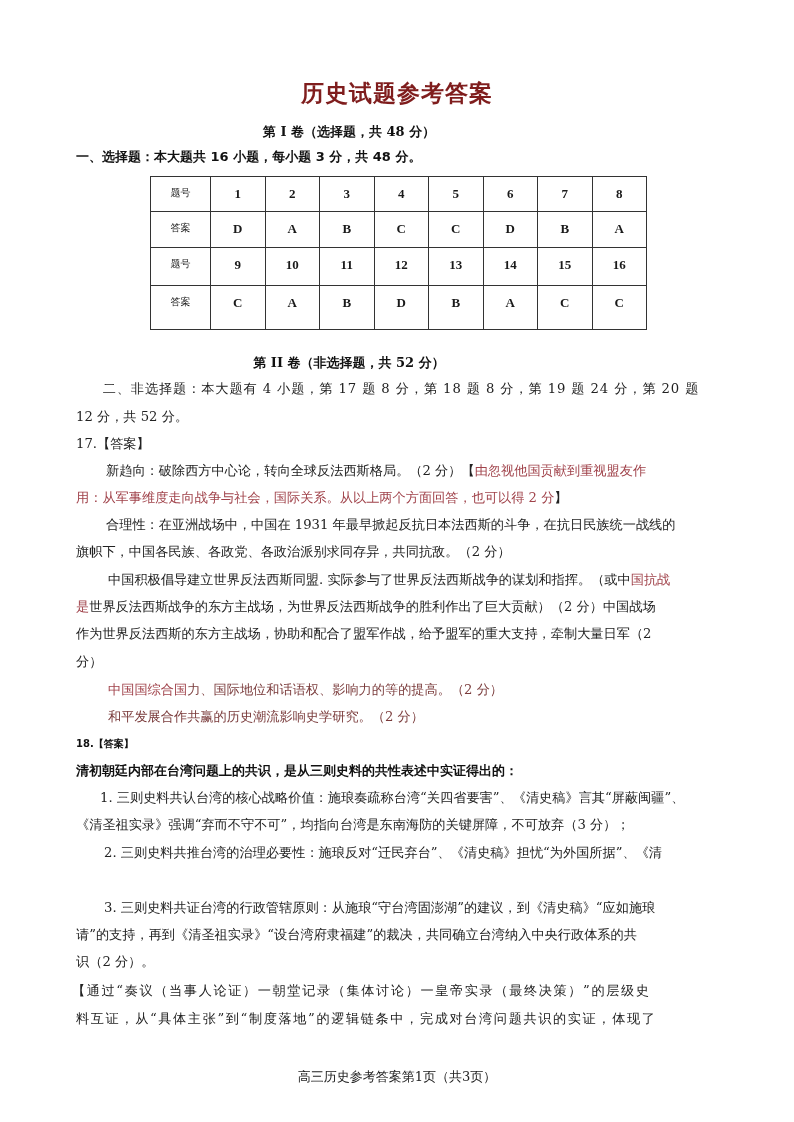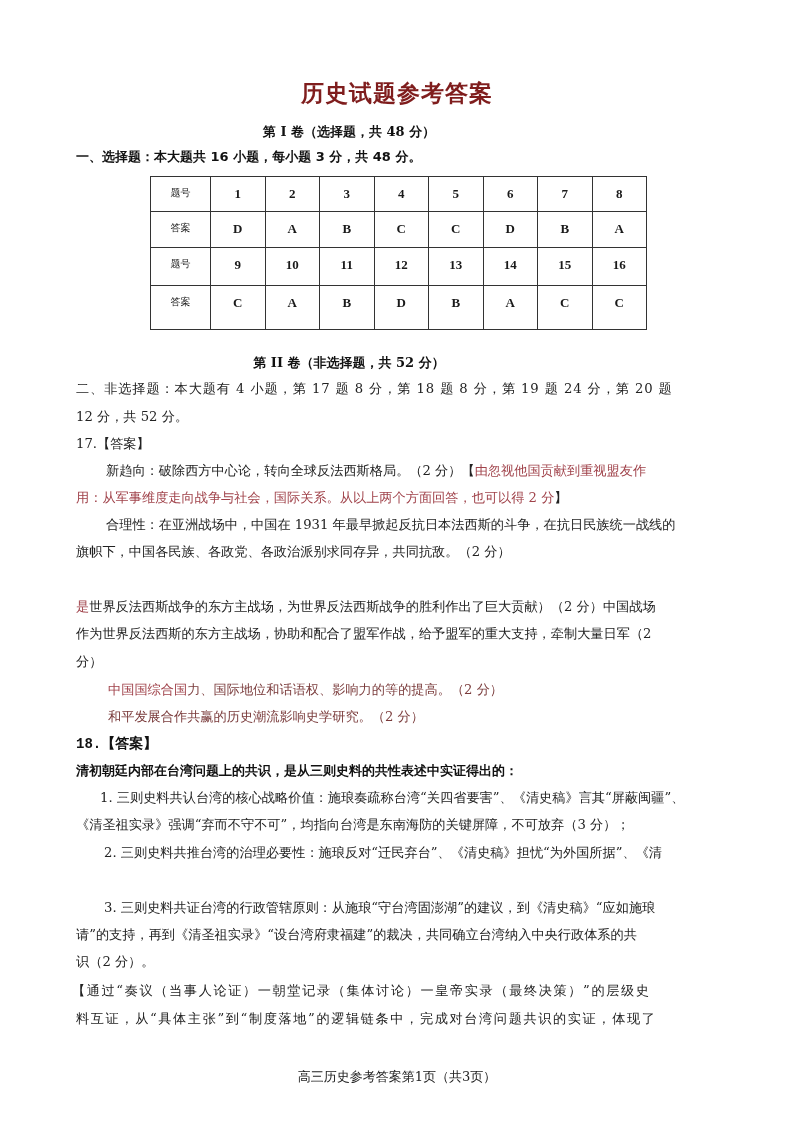--- a/index.html
+++ b/index.html
@@ -11,21 +11,21 @@
            font-size: 23px; letter-spacing: 1px; color: #7f1d1d; }
   .sec-title { position: absolute; left: 0; width: 698px; text-align: center;
                font-weight: bold; font-size: 13px; color: #111; }
   .line { position: absolute; left: 76px; width: 650px; font-size: 13.2px; line-height: 18px;
           white-space: nowrap; color: #222; }
   .bold { font-weight: bold; font-family: "DejaVu Sans", "Liberation Sans", sans-serif; color:#111; }
   .ind { left: 106px; }
   .ind2 { left: 108px; }
   .red { color: #a0424a; }
   .maroon { color: #7a3b3b; }
-  .justify { letter-spacing: 0.2px; }
+  .justify { letter-spacing: 0.2px; text-align: center; }
 
   table.ans { position: absolute; left: 150px; top: 176px; border-collapse: collapse;
               font-size: 13px; }
   table.ans td { border: 1.5px solid #333; text-align: center; vertical-align: top;
                  padding-top: 9px; box-sizing: border-box; width: 54.5px; font-weight: bold;
                  font-family: "Liberation Serif", serif; }
   table.ans td.hdr { width: 60px; font-weight: normal;
                      font-family: "DejaVu Sans", "Liberation Sans", sans-serif; font-size: 10px; }
   table.ans tr.r1 td { height: 35px; }
   table.ans tr.r2 td { height: 36px; }
@@ -100,31 +100,34 @@
 
   <div class="line" style="top:435px;">17.【答案】</div>
   <div class="line ind" style="top:462px;">
     <span>新趋向：破除西方中心论，转向全球反法西斯格局。（2 分）【</span><span class="red">由忽视他国贡献到重视盟友作</span>
   </div>
   <div class="line" style="top:489px;">
     <span class="red">用：从军事维度走向战争与社会，国际关系。从以上两个方面回答，也可以得 2 分</span><span>】</span>
   </div>
   <div class="line ind" style="top:516px;">合理性：在亚洲战场中，中国在 1931 年最早掀起反抗日本法西斯的斗争，在抗日民族统一战线的</div>
   <div class="line" style="top:543px;">旗帜下，中国各民族、各政党、各政治派别求同存异，共同抗敌。（2 分）</div>
+  <div class="line ind2" style="top:571px;">
+    <span>中国积极倡导建立世界反法西斯同盟. 实际参与了世界反法西斯战争的谋划和指挥。（或中</span><span class="red">国抗战</span>
+  </div>
   <div class="line" style="top:598px;">
     <span class="red">是</span><span>世界反法西斯战争的东方主战场，为世界反法西斯战争的胜利作出了巨大贡献）（2 分）中国战场</span>
   </div>
   <div class="line" style="top:625px;">作为世界反法西斯的东方主战场，协助和配合了盟军作战，给予盟军的重大支持，牵制大量日军（2</div>
   <div class="line" style="top:653px;">分）</div>
   <div class="line ind2" style="top:681px;">
     <span class="red">中国国综合国</span><span class="maroon">力、国际地位和话语权、影响力的等的提高。（2 分）</span>
   </div>
   <div class="line ind2 maroon" style="top:708px;">和平发展合作共赢的历史潮流影响史学研究。（2 分）</div>
 
-  <div class="line bold" style="top:735px; font-size:14px;font-family:Liberation Mono, monospace;">18.【答案】</div>
+  <div class="line bold" style="top:735px; font-size:10px;">18.【答案】</div>
   <div class="line bold" style="top:762px; font-size:13px;">清初朝廷内部在台湾问题上的共识，是从三则史料的共性表述中实证得出的：</div>
   <div class="line" style="top:789px; left:100px;">1. 三则史料共认台湾的核心战略价值：施琅奏疏称台湾“关四省要害”、《清史稿》言其“屏蔽闽疆”、</div>
   <div class="line" style="top:816px;">《清圣祖实录》强调“弃而不守不可”，均指向台湾是东南海防的关键屏障，不可放弃（3 分）；</div>
   <div class="line" style="top:844px; left:104px;">2. 三则史料共推台湾的治理必要性：施琅反对“迁民弃台”、《清史稿》担忧“为外国所据”、《清</div>
   <div class="line" style="top:899px; left:104px;">3. 三则史料共证台湾的行政管辖原则：从施琅“守台湾固澎湖”的建议，到《清史稿》“应如施琅</div>
   <div class="line" style="top:926px;">请”的支持，再到《清圣祖实录》“设台湾府隶福建”的裁决，共同确立台湾纳入中央行政体系的共</div>
   <div class="line" style="top:953px;">识（2 分）。</div>
   <div class="line" style="top:982px; left:72px; letter-spacing:1.6px;">【通过“奏议（当事人论证）一朝堂记录（集体讨论）一皇帝实录（最终决策）”的层级史</div>
   <div class="line" style="top:1010px; letter-spacing:1.6px;">料互证，从“具体主张”到“制度落地”的逻辑链条中，完成对台湾问题共识的实证，体现了</div>
 

